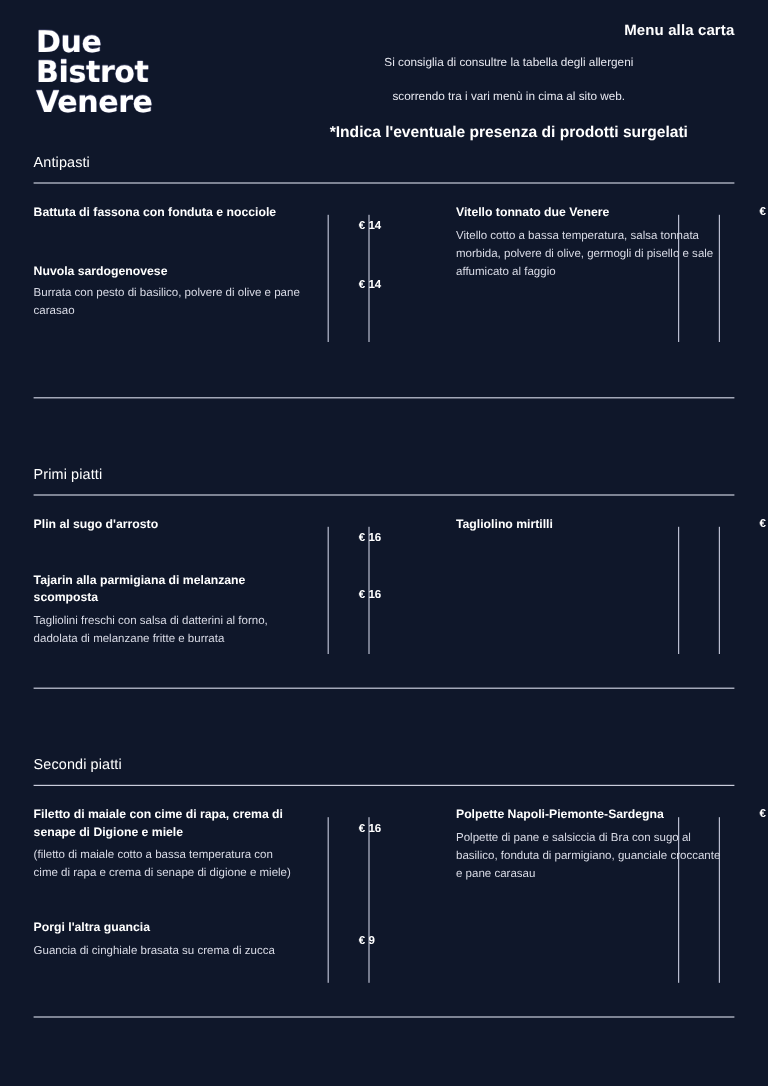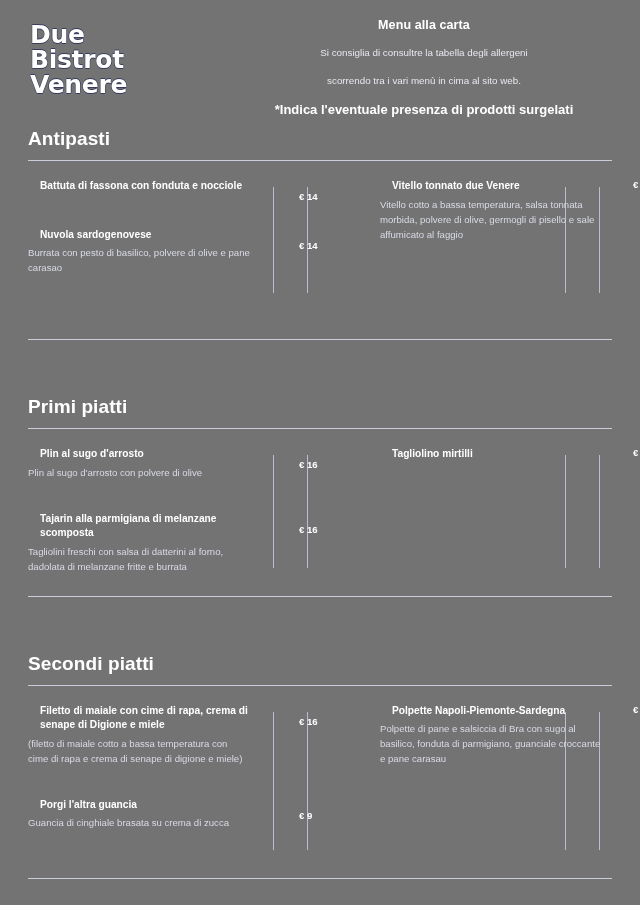--- a/index.html
+++ b/index.html
@@ -9,21 +9,21 @@
     height: 905px;
     background: #373c5c;
     font-family: "Liberation Sans", sans-serif;
     -webkit-font-smoothing: antialiased;
   }
 
   .page {
     position: relative;
     width: 640px;
     height: 905px;
-    background: #737373;
+    background: #0f172a;
     overflow: hidden;
   }
 
   
   .header {
     position: relative;
     height: 118px;
     padding: 18px 28px 0 28px;
   }
 
@@ -51,41 +51,42 @@
     top: 18px;
     width: 376px;
     text-align: center;
     color: #ffffff;
   }
   .menu-title {
     font-size: 12.5px;
     font-weight: 700;
     letter-spacing: 0.1px;
     margin-bottom: 5px;
+    text-align: right;
   }
   .menu-sub {
     font-size: 9.8px;
     font-weight: 400;
     line-height: 14px;
     color: #e7e8f0;
     margin-top: 14px;
   }
   .menu-note {
     margin-top: 14px;
     font-size: 13px;
     font-weight: 700;
     color: #ffffff;
   }
 
   
   .section { padding: 0 28px; }
 
   .section-title {
-    font-size: 19px;
-    font-weight: 700;
+    font-size: 12px;
+    font-weight: 400;
     color: #ffffff;
     letter-spacing: 0.1px;
     padding-top: 10px;
   }
 
   .rule {
     height: 1px;
     background: #c9ccdb;
     margin-top: 10px;
   }
@@ -113,21 +114,20 @@
 
   .dish { position: relative; margin-bottom: 16px; }
   .dish:last-child { margin-bottom: 0; }
 
   .dish-name {
     font-size: 10.2px;
     font-weight: 700;
     color: #ffffff;
     line-height: 14.5px;
     max-width: 218px;
-    margin-left: 12px;
   }
   .dish-desc {
     font-size: 9.6px;
     font-weight: 400;
     color: #d9dbe6;
     line-height: 15px;
     max-width: 222px;
     margin-top: 3px;
   }
 
@@ -235,21 +235,20 @@
 
     <div class="cols">
 
       <div class="col left">
         <div class="vline a"></div>
         <div class="vline b"></div>
 
         <div class="body-wrap" style="min-height:120px;">
           <div class="dish">
             <div class="dish-name">Plin al sugo d'arrosto</div>
-            <div class="dish-desc">Plin al sugo d'arrosto con polvere di olive</div>
             <div class="price">€ 16</div>
           </div>
           <div style="height:16px;"></div>
           <div class="dish">
             <div class="dish-name">Tajarin alla parmigiana di melanzane scomposta</div>
             <div class="dish-desc">Tagliolini freschi con salsa di datterini al forno, dadolata di melanzane fritte e burrata</div>
             <div class="price">€ 16</div>
           </div>
         </div>
       </div>

